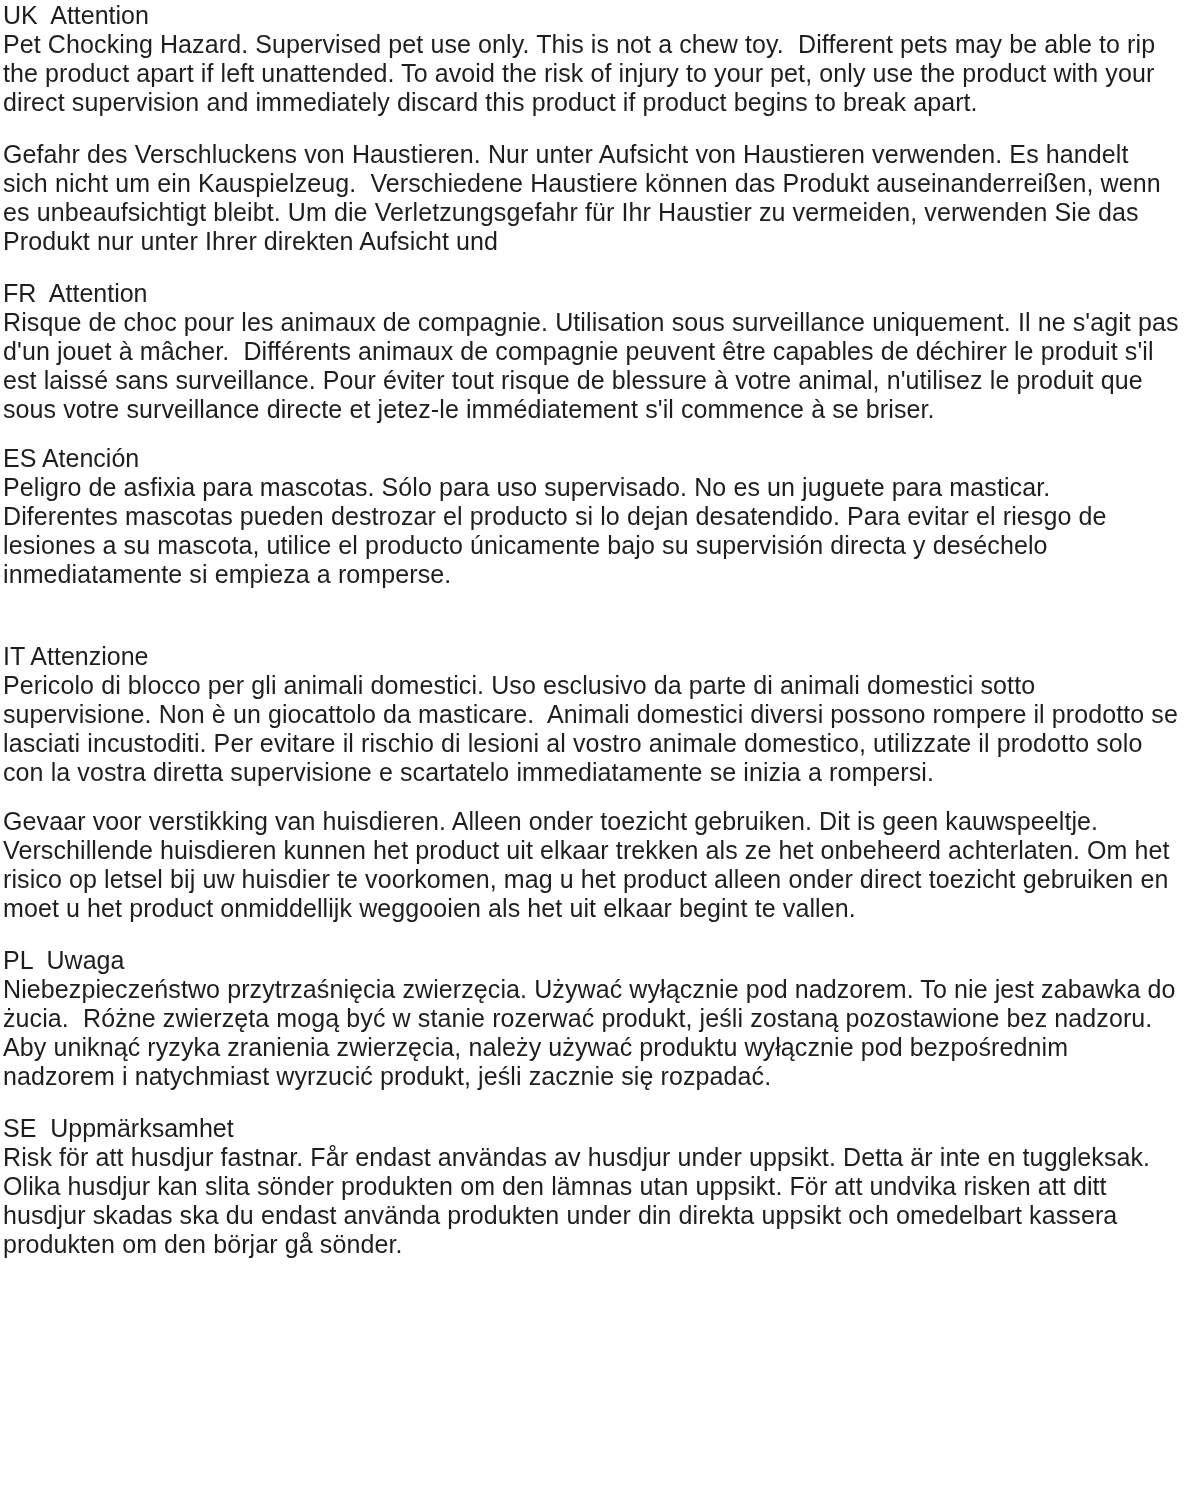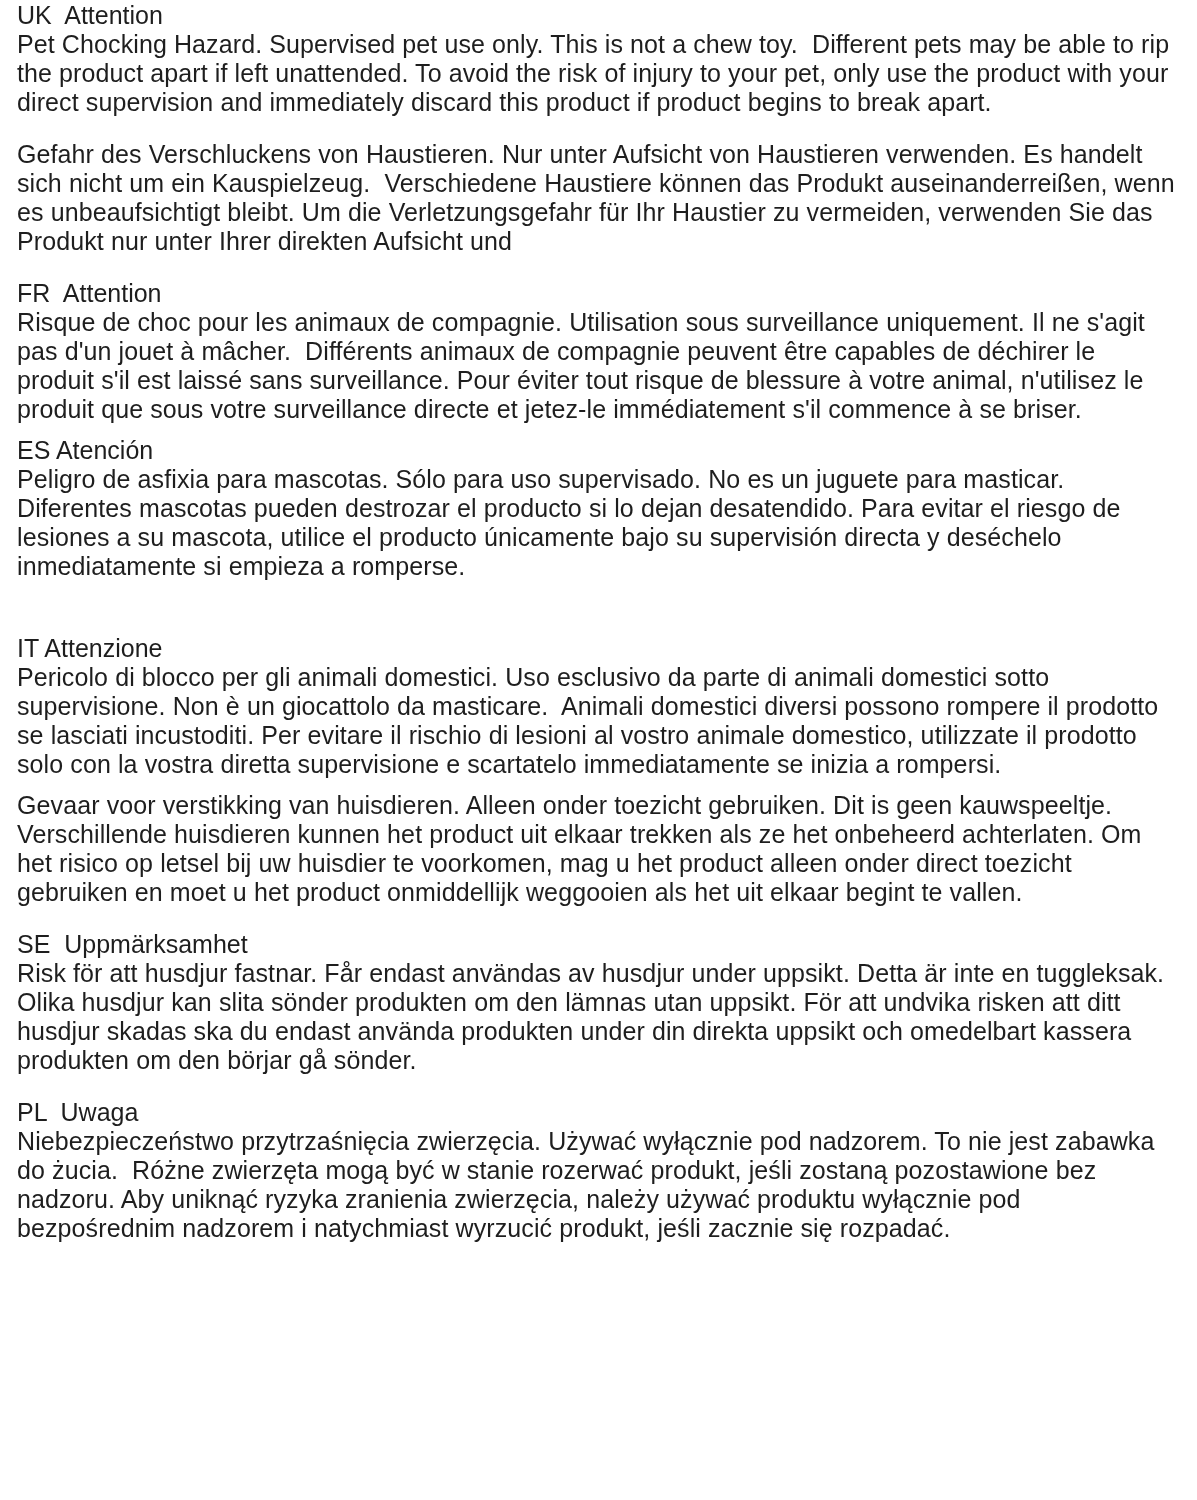--- a/index.html
+++ b/index.html
@@ -10,21 +10,21 @@
   body {
     width: 1197px;
     height: 1500px;
     overflow: hidden;
     font-family: "Liberation Sans", sans-serif;
     color: #1e1e1e;
   }
   .page {
     box-sizing: border-box;
     width: 1197px;
-    padding: 1px 18px 0 17px;
+    padding: 1px 18px 0 3px;
   }
   .warning-section {
     margin: 0;
     padding: 0;
   }
   .section-header {
     font-size: 25px;
     line-height: 29px;
     white-space: pre-wrap;
     margin: 0;
@@ -33,21 +33,21 @@
     font-size: 25px;
     line-height: 29px;
     white-space: pre-wrap;
     margin: 0;
     letter-spacing: 0.1px;
   }
   .warning-section + .warning-section {
     margin-top: 23px;
   }
   .warning-section.gap-small {
-    margin-top: 12px;
+    margin-top: 20px;
   }
   .warning-section.gap-large {
     margin-top: 53px;
   }
 </style>
 </head>
 <body>
 
 <div class="page">
 
@@ -73,22 +73,22 @@
   <section class="warning-section gap-large">
     <p class="section-header">IT Attenzione</p>
     <p class="section-body">Pericolo di blocco per gli animali domestici. Uso esclusivo da parte di animali domestici sotto supervisione. Non è un giocattolo da masticare.  Animali domestici diversi possono rompere il prodotto se lasciati incustoditi. Per evitare il rischio di lesioni al vostro animale domestico, utilizzate il prodotto solo con la vostra diretta supervisione e scartatelo immediatamente se inizia a rompersi.</p>
   </section>
 
   <section class="warning-section gap-small">
     <p class="section-body">Gevaar voor verstikking van huisdieren. Alleen onder toezicht gebruiken. Dit is geen kauwspeeltje.  Verschillende huisdieren kunnen het product uit elkaar trekken als ze het onbeheerd achterlaten. Om het risico op letsel bij uw huisdier te voorkomen, mag u het product alleen onder direct toezicht gebruiken en moet u het product onmiddellijk weggooien als het uit elkaar begint te vallen.</p>
   </section>
 
   <section class="warning-section">
-    <p class="section-header">SE  Uppmärksamhet</p>
-    <p class="section-body">Risk för att husdjur fastnar. Får endast användas av husdjur under uppsikt. Detta är inte en tuggleksak.  Olika husdjur kan slita sönder produkten om den lämnas utan uppsikt. För att undvika risken att ditt husdjur skadas ska du endast använda produkten under din direkta uppsikt och omedelbart kassera produkten om den börjar gå sönder.</p>
+    <p class="section-header">PL  Uwaga</p>
+    <p class="section-body">Niebezpieczeństwo przytrzaśnięcia zwierzęcia. Używać wyłącznie pod nadzorem. To nie jest zabawka do żucia.  Różne zwierzęta mogą być w stanie rozerwać produkt, jeśli zostaną pozostawione bez nadzoru. Aby uniknąć ryzyka zranienia zwierzęcia, należy używać produktu wyłącznie pod bezpośrednim nadzorem i natychmiast wyrzucić produkt, jeśli zacznie się rozpadać.</p>
   </section>
 
   <section class="warning-section">
-    <p class="section-header">PL  Uwaga</p>
-    <p class="section-body">Niebezpieczeństwo przytrzaśnięcia zwierzęcia. Używać wyłącznie pod nadzorem. To nie jest zabawka do żucia.  Różne zwierzęta mogą być w stanie rozerwać produkt, jeśli zostaną pozostawione bez nadzoru. Aby uniknąć ryzyka zranienia zwierzęcia, należy używać produktu wyłącznie pod bezpośrednim nadzorem i natychmiast wyrzucić produkt, jeśli zacznie się rozpadać.</p>
+    <p class="section-header">SE  Uppmärksamhet</p>
+    <p class="section-body">Risk för att husdjur fastnar. Får endast användas av husdjur under uppsikt. Detta är inte en tuggleksak.  Olika husdjur kan slita sönder produkten om den lämnas utan uppsikt. För att undvika risken att ditt husdjur skadas ska du endast använda produkten under din direkta uppsikt och omedelbart kassera produkten om den börjar gå sönder.</p>
   </section>
 
 </div>
 
 </body></html>

